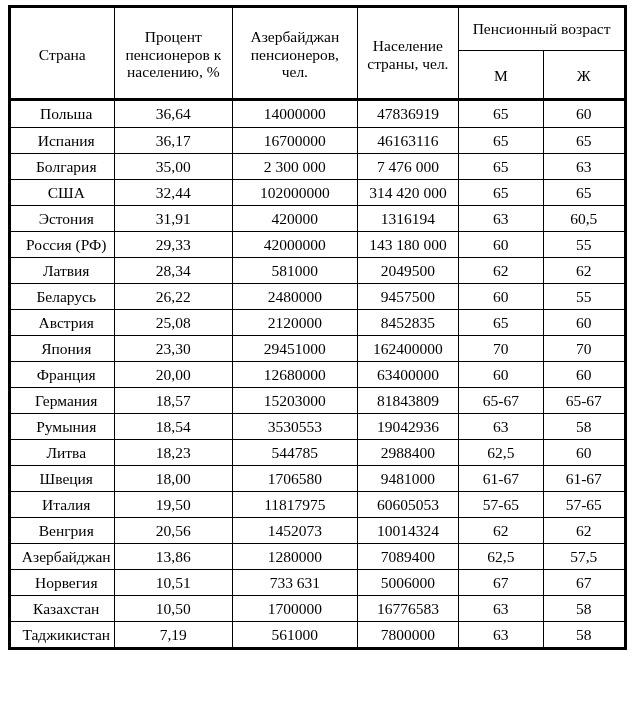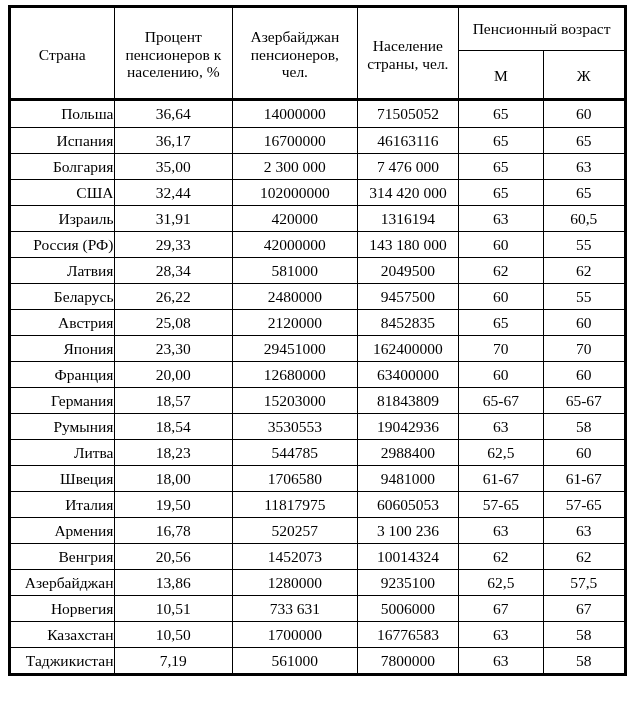--- a/index.html
+++ b/index.html
@@ -78,21 +78,21 @@
     left: 8px;
     top: 98px;
     width: 619px;
     border-top: 3px solid #000;
     border-bottom: 3px solid #000;
   }
   #body-table td {
     height: 25px;
   }
   #body-table td.country {
-    text-align: right;
+    text-align: center;
     padding-left: 8px;
     margin-top: 22px;
   }
   #body-table tr:first-child td { height: 26px; }
 </style>
 </head>
 <body>
 
 <div id="page">
 
@@ -127,21 +127,21 @@
         <col class="col-count">
       <col class="col-pop">
         <col class="col-m">
         <col class="col-zh">
     </colgroup>
     <tbody id="rows-container">
         <tr>
           <td class="country">Польша</td>
           <td>36,64</td>
           <td>14000000</td>
-          <td>71505052</td>
+          <td>47836919</td>
           <td>65</td>
           <td>60</td>
         </tr>
         <tr>
           <td class="country">Испания</td>
           <td>36,17</td>
           <td>16700000</td>
           <td>46163116</td>
           <td>65</td>
           <td>65</td>
@@ -156,21 +156,21 @@
         </tr>
         <tr>
           <td class="country">США</td>
           <td>32,44</td>
           <td>102000000</td>
           <td>314 420 000</td>
           <td>65</td>
           <td>65</td>
         </tr>
         <tr>
-          <td class="country">Израиль</td>
+          <td class="country">Эстония</td>
           <td>31,91</td>
           <td>420000</td>
           <td>1316194</td>
           <td>63</td>
           <td>60,5</td>
         </tr>
         <tr>
           <td class="country">Россия (РФ)</td>
           <td>29,33</td>
           <td>42000000</td>
@@ -252,40 +252,32 @@
         </tr>
         <tr>
           <td class="country">Италия</td>
           <td>19,50</td>
           <td>11817975</td>
           <td>60605053</td>
           <td>57-65</td>
           <td>57-65</td>
         </tr>
         <tr>
-          <td class="country">Армения</td>
-          <td>16,78</td>
-          <td>520257</td>
-          <td>3 100 236</td>
-          <td>63</td>
-          <td>63</td>
-        </tr>
-        <tr>
           <td class="country">Венгрия</td>
           <td>20,56</td>
           <td>1452073</td>
           <td>10014324</td>
           <td>62</td>
           <td>62</td>
         </tr>
         <tr>
           <td class="country">Азербайджан</td>
           <td>13,86</td>
           <td>1280000</td>
-          <td>9235100</td>
+          <td>7089400</td>
           <td>62,5</td>
           <td>57,5</td>
         </tr>
         <tr>
           <td class="country">Норвегия</td>
           <td>10,51</td>
           <td>733 631</td>
           <td>5006000</td>
           <td>67</td>
           <td>67</td>

